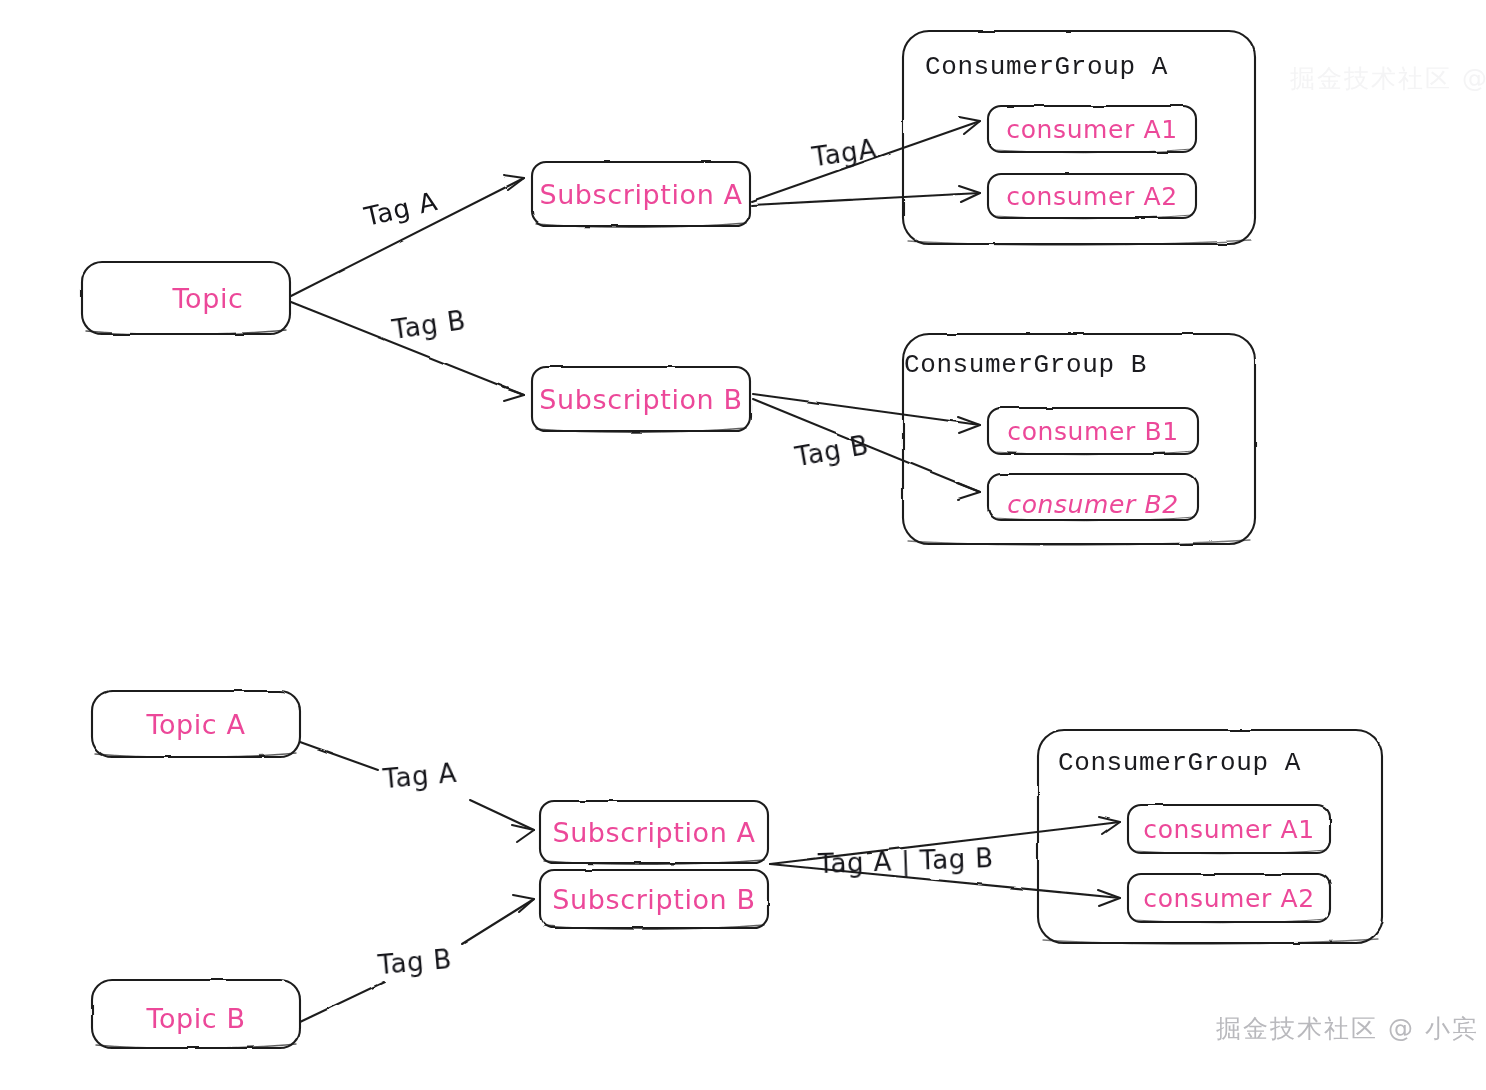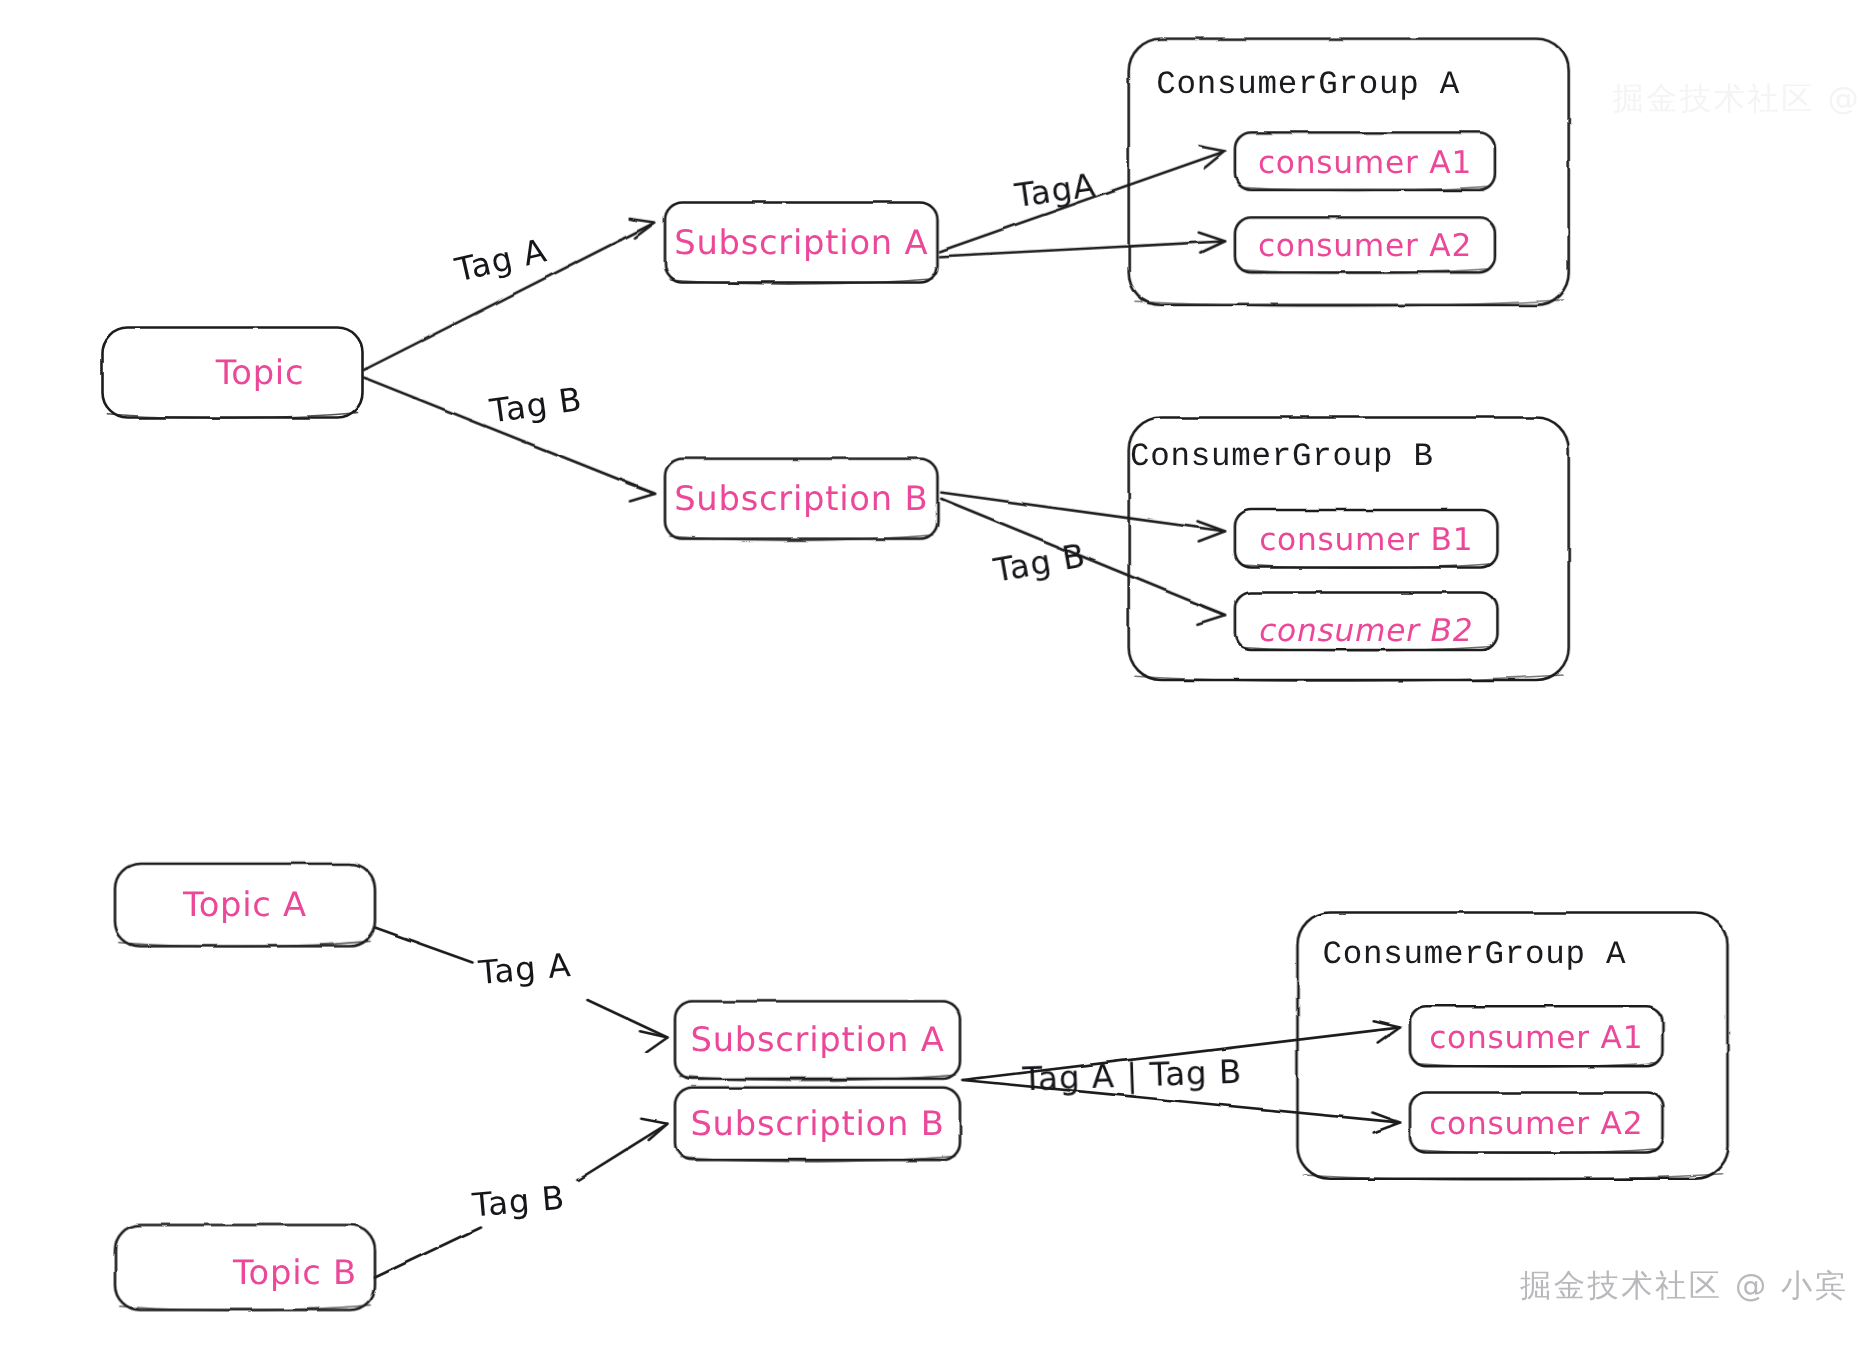--- a/index.html
+++ b/index.html
@@ -232,21 +232,21 @@
 <div class="edge-label" style="left:364px;top:194px;transform:rotate(-13deg);">Tag A</div>
 
 <div class="edge-label" style="left:392px;top:310px;transform:rotate(-8deg);">Tag B</div>
 
 <div class="edge-label" style="left:812px;top:138px;transform:rotate(-8deg);">TagA</div>
 
 <div class="edge-label" style="left:795px;top:436px;transform:rotate(-10deg);">Tag B</div>
 
 <div class="node rbox" style="left:92px;top:691px;width:208px;height:66px;">Topic A</div>
 
-<div class="node rbox" style="left:92px;top:980px;width:208px;height:76px;margin-left:40px;">Topic B</div>
+<div class="node rbox" style="left:92px;top:980px;width:208px;height:76px;">Topic B</div>
 
 <div class="node rbox" style="left:540px;top:801px;width:228px;height:62px;">Subscription A</div>
 
 <div class="node rbox" style="left:540px;top:870px;width:228px;height:58px;">Subscription B</div>
 
 <div class="grp-title" style="left:1058px;top:748px;">ConsumerGroup A</div>
 
 <div class="node rbox" style="left:1128px;top:805px;width:202px;height:48px;font-size:25px;">consumer A1</div>
 
 <div class="node rbox" style="left:1128px;top:874px;width:202px;height:48px;font-size:25px;">consumer A2</div>

